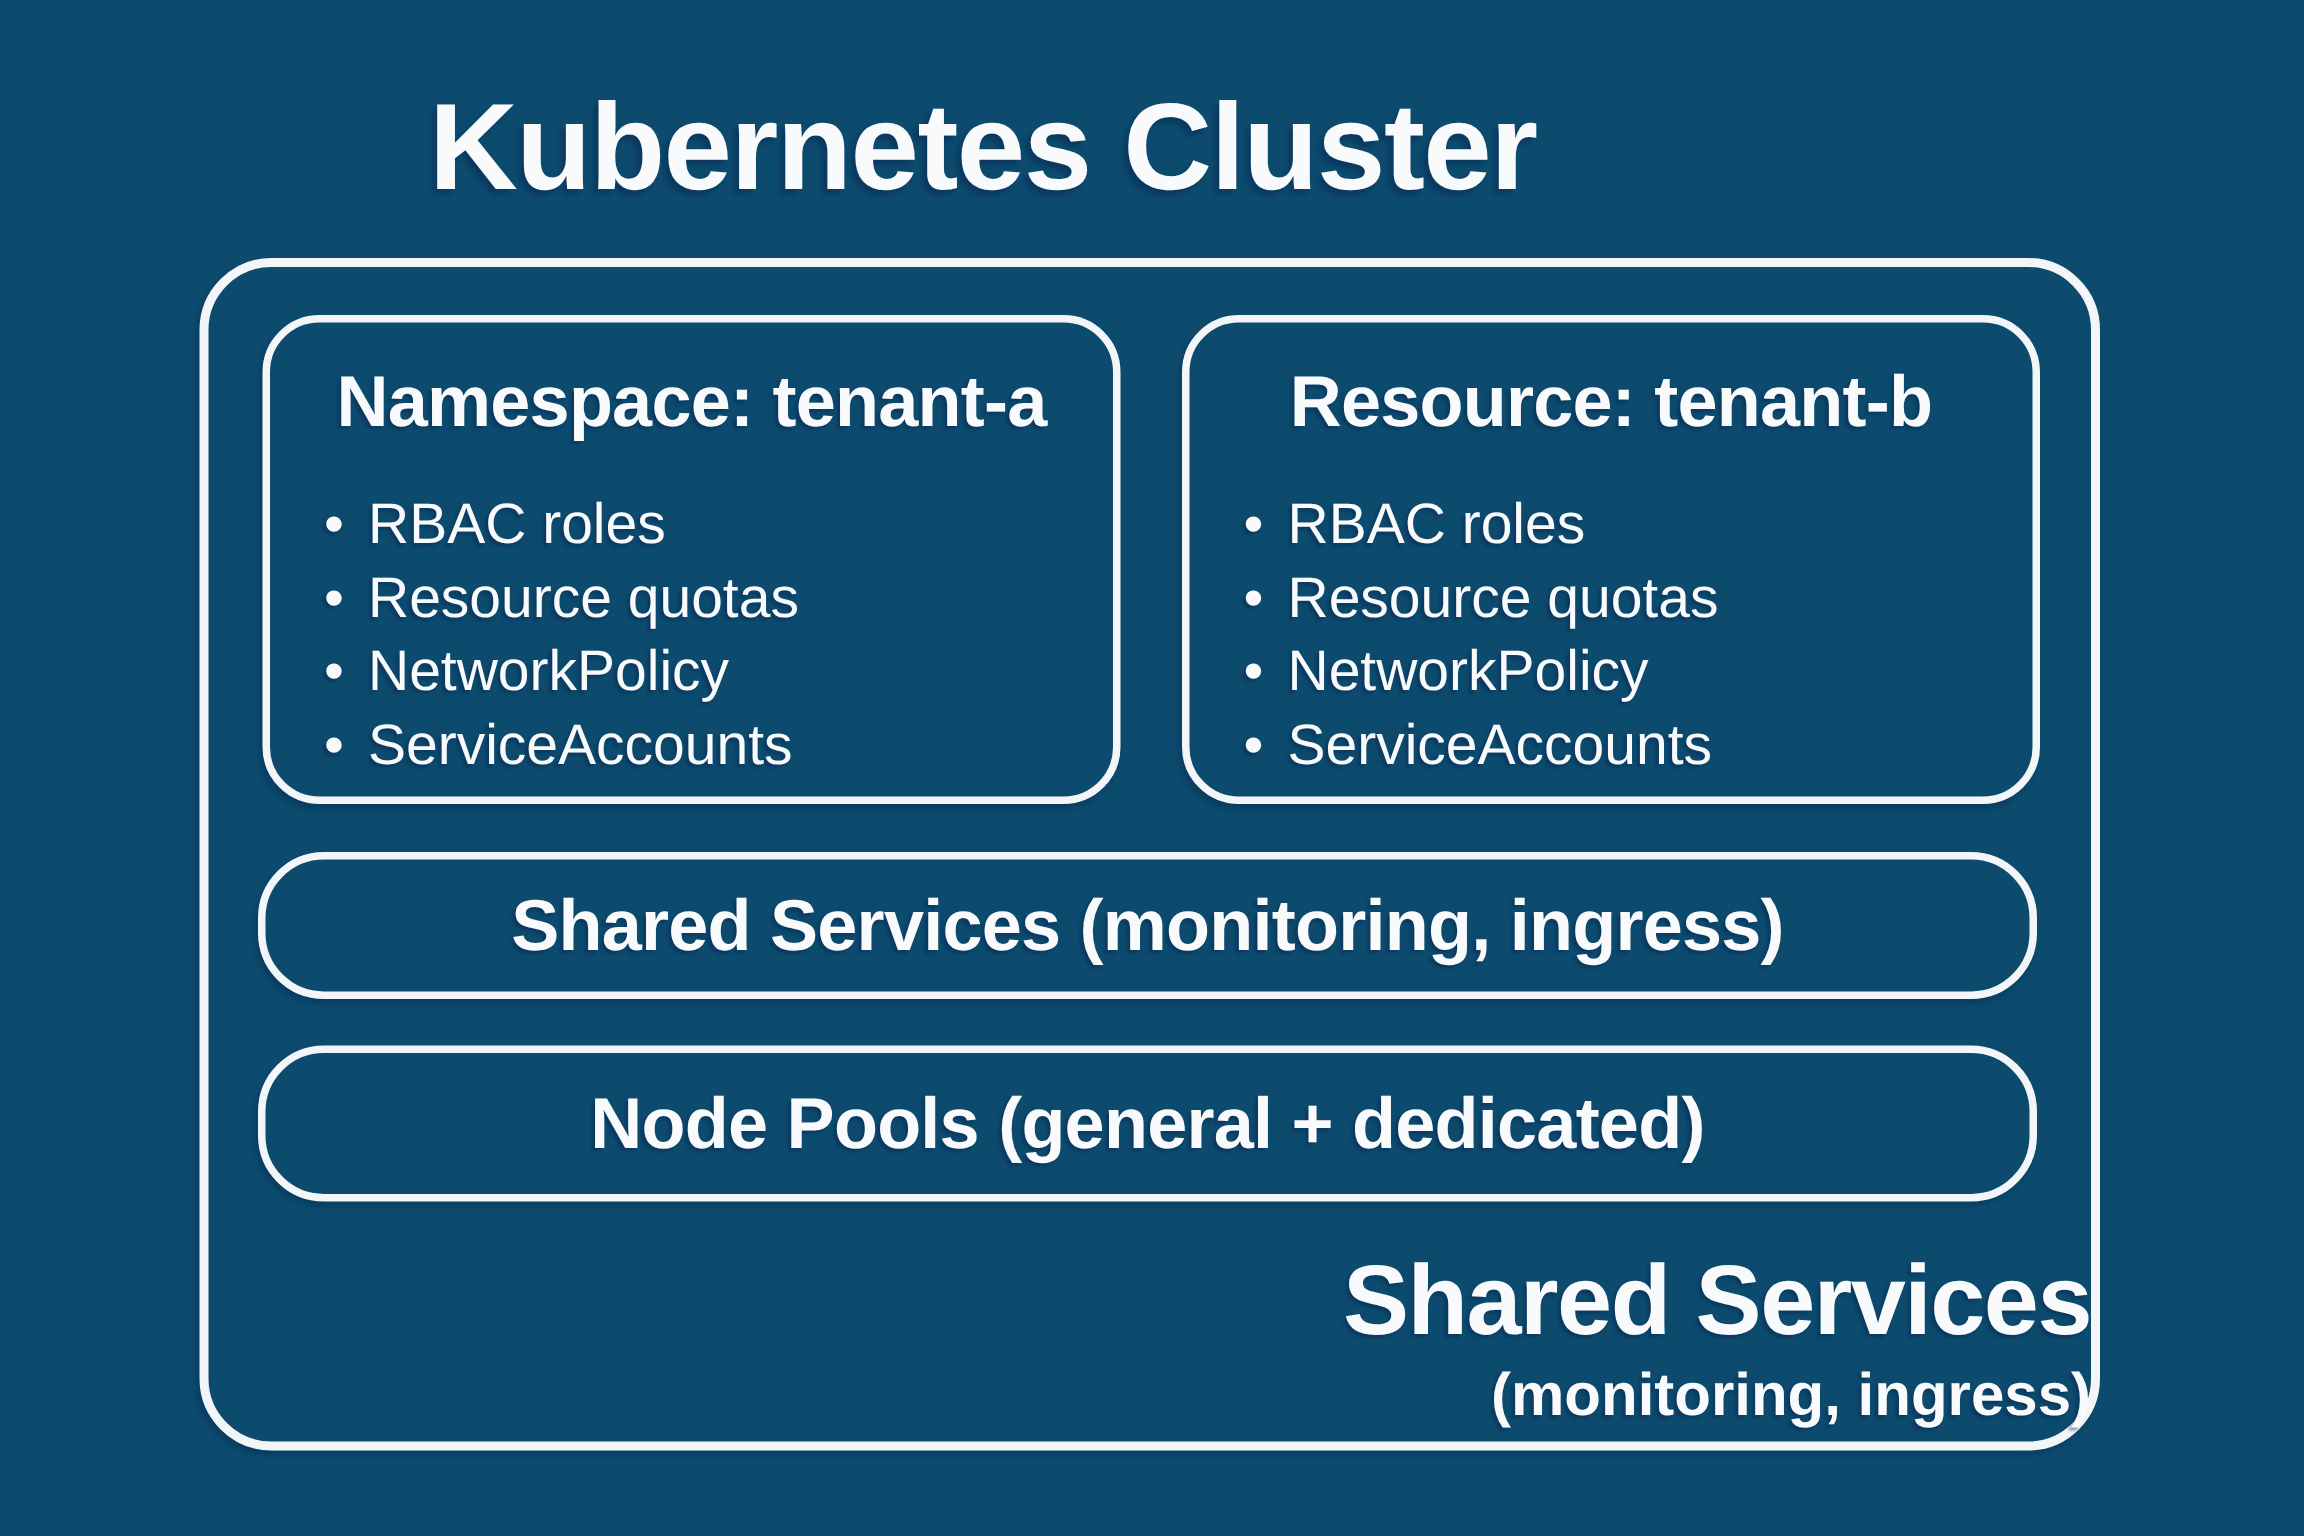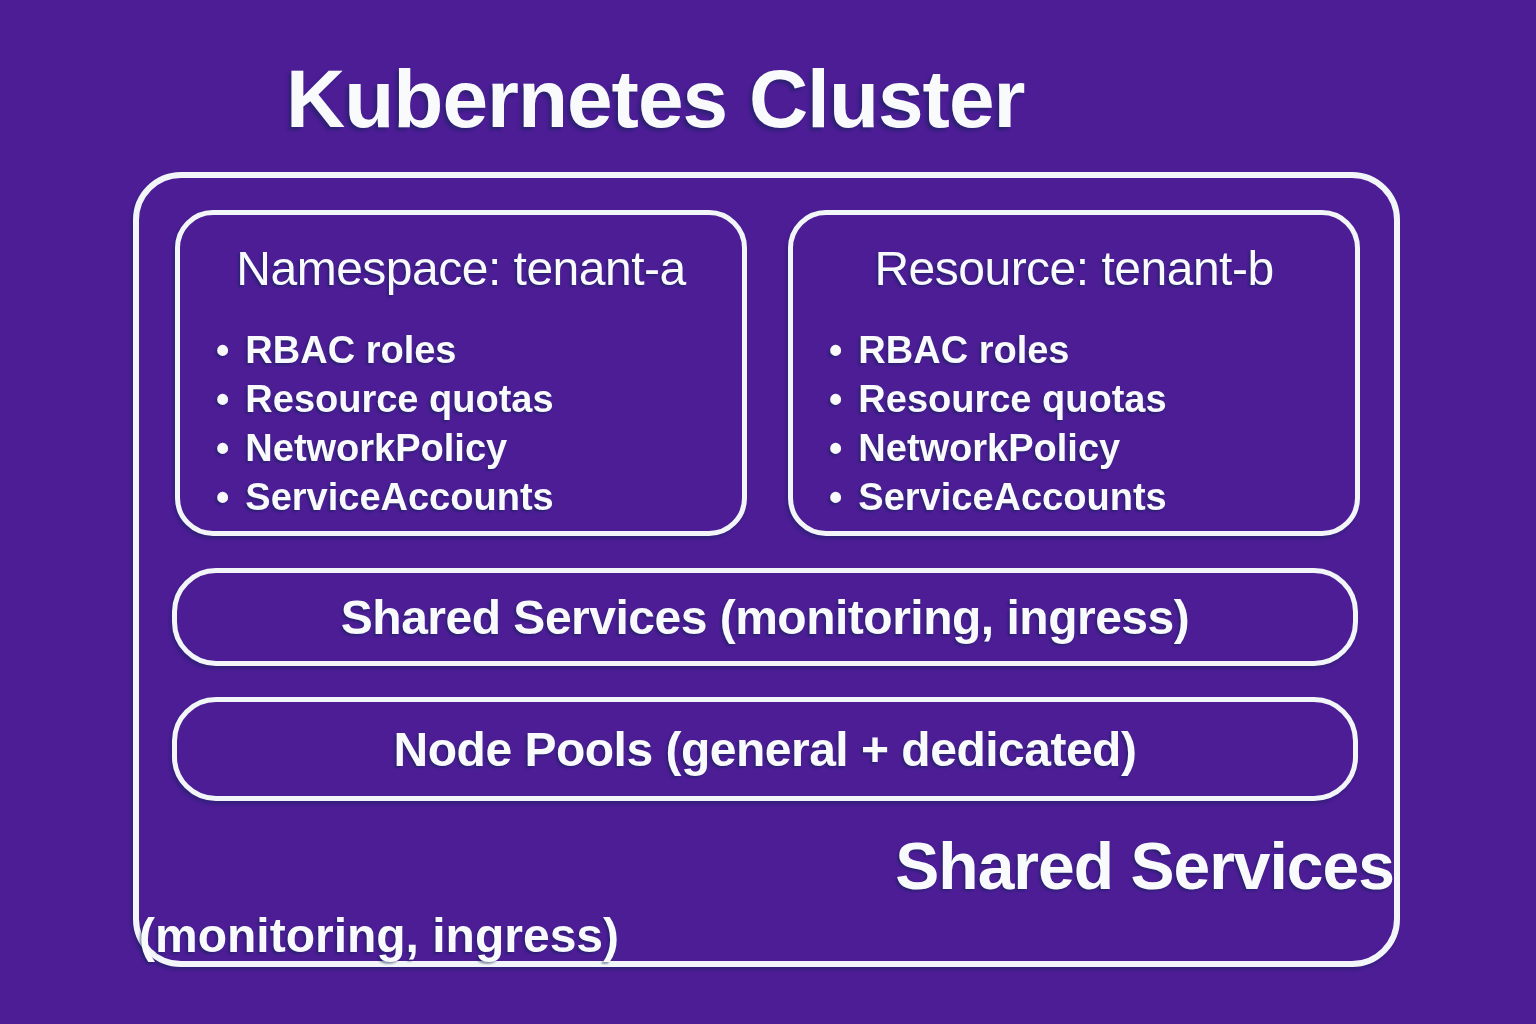--- a/index.html
+++ b/index.html
@@ -4,21 +4,21 @@
 <style>
   html, body {
     margin: 0;
     padding: 0;
     background: #1b61ab;
   }
   .stage {
     position: relative;
     width: 1536px;
     height: 1024px;
-    background: #4c1d95;
+    background: #0c4a6e;
     overflow: hidden;
     font-family: "Liberation Sans", "DejaVu Sans", sans-serif;
     color: #f8fafc;
   }
   .txt {
     color: #f8fafc;
     text-shadow: -2px 2px 2px rgba(10, 38, 80, 0.45);
     white-space: nowrap;
   }
   .diagram-title {
@@ -50,31 +50,31 @@
     border: 5px solid #f3f6f8;
     border-radius: 38px;
     box-shadow: -2px 3px 3px rgba(10, 38, 80, 0.35);
   }
   .ns-a { left: 36px; }
   .ns-b { left: 649px; }
   .ns-title {
     margin-top: 26px;
     text-align: center;
     font-size: 48px;
-    font-weight: normal;
+    font-weight: bold;
     letter-spacing: -0.5px;
   }
   .ns-list {
     list-style: none;
     margin: 30px 0 0 0;
     padding: 0 0 0 36px;
   }
   .ns-item {
     font-size: 38px;
-    font-weight: bold;
+    font-weight: normal;
     line-height: 49px;
   }
   .bullet-dot {
     display: inline-block;
     margin-right: 16px;
   }
   .pill-bar {
     position: absolute;
     left: 33px;
     width: 1186px;
@@ -101,22 +101,22 @@
     text-align: right;
     font-size: 66px;
     font-weight: bold;
     letter-spacing: -1px;
   }
   .footer-subtitle {
     position: absolute;
     left: 0;
     top: 730px;
     width: 100%;
-    text-align: left;
-    font-size: 48px;
+    text-align: right;
+    font-size: 40px;
     font-weight: bold;
   }
 </style>
 </head>
 <body>
 
 <div class="stage">
 
   <div class="diagram-title txt">Kubernetes Cluster</div>
 

